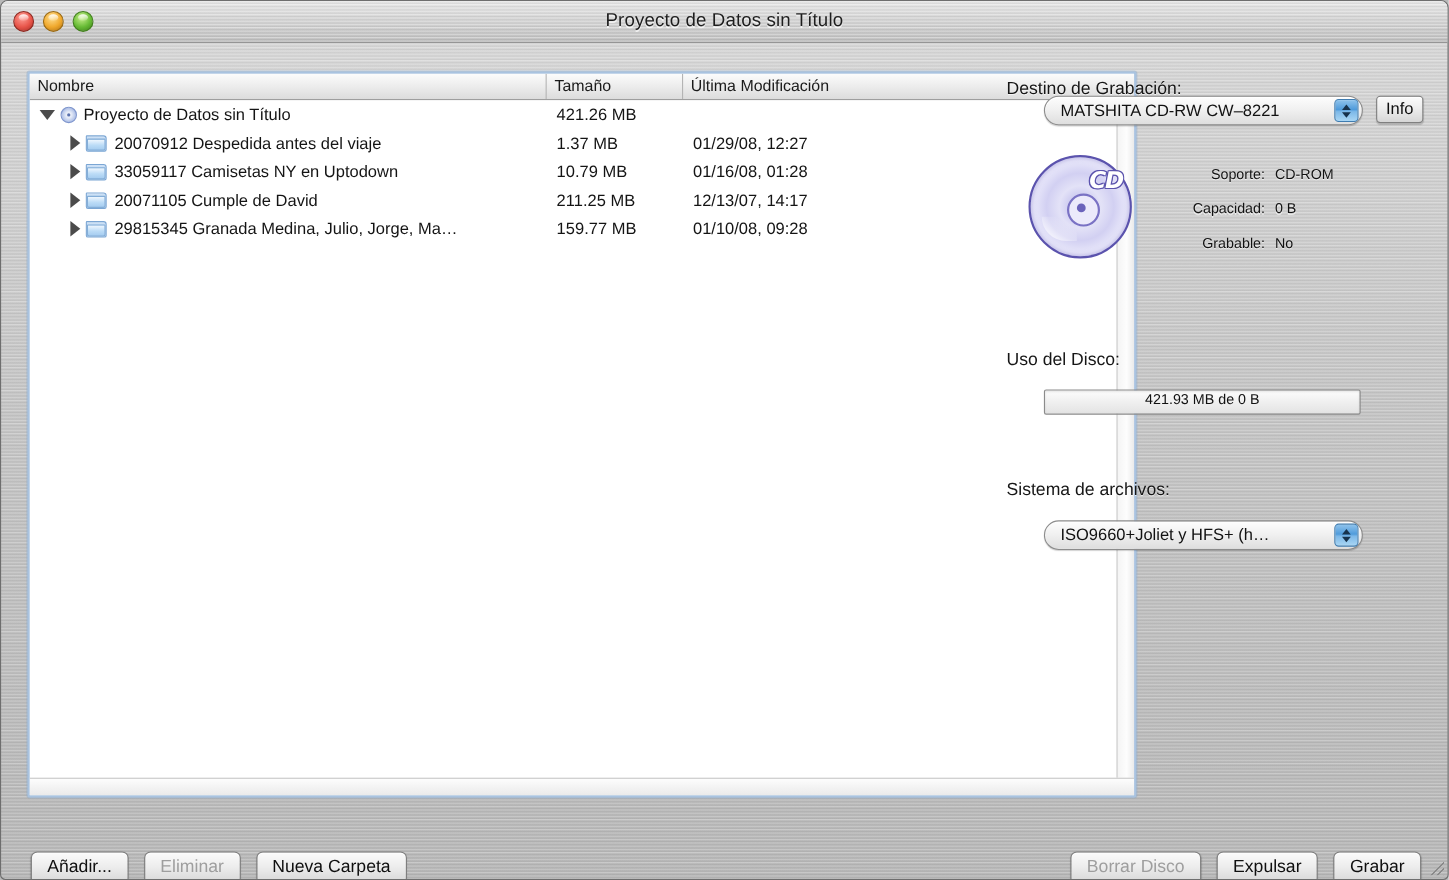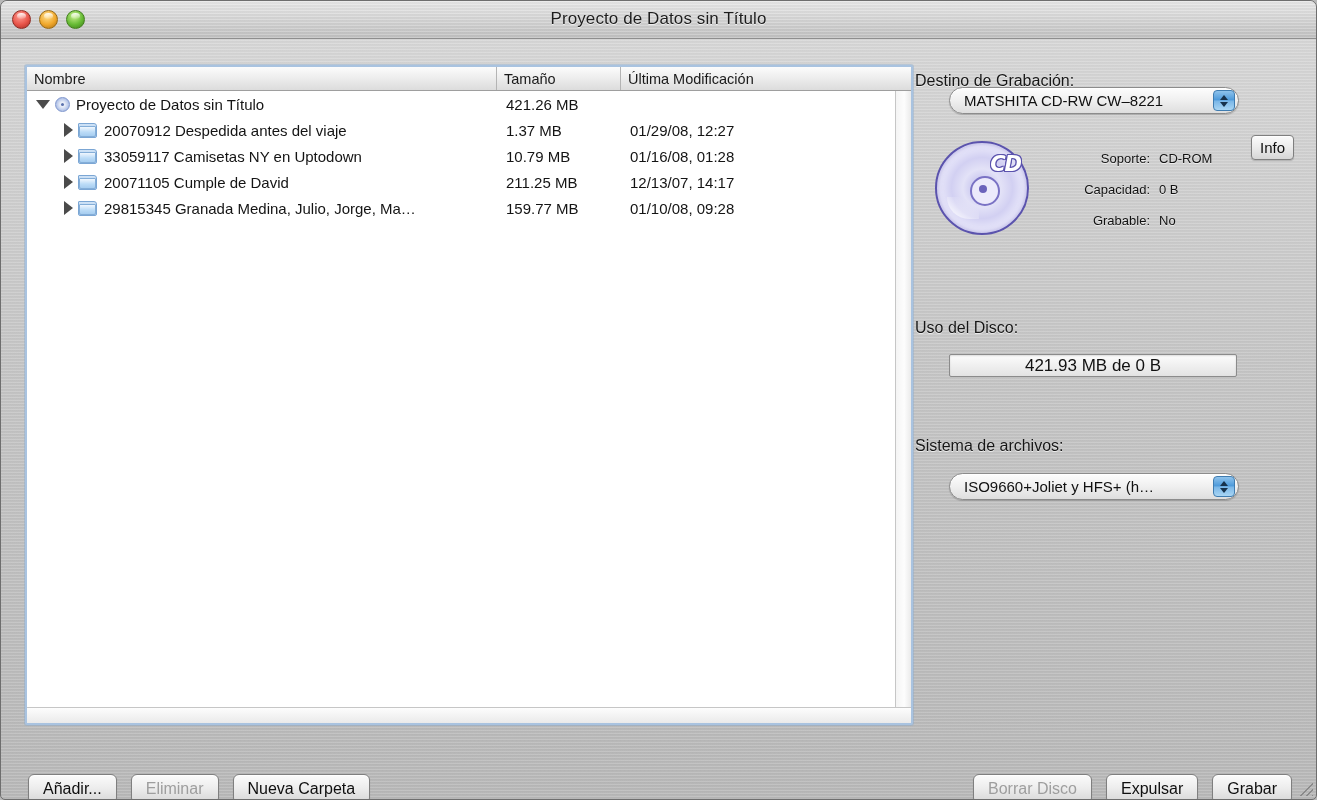--- a/index.html
+++ b/index.html
@@ -85,21 +85,21 @@
     letter-spacing: 0.1px;
   }
 
   
   .content { position: absolute; left: 0; right: 0; top: 38px; bottom: 0; }
 
   
   .list-wrap {
     position: absolute;
     left: 24px; top: 26px;
-    width: 888px; height: 660px;
+    width: 1008px; height: 660px;
     background: #ffffff;
     border: 2px solid #a9c3e0;
     border-radius: 2px;
     box-shadow: 0 0 0 1px rgba(140,170,205,0.45);
     overflow: hidden;
   }
 
   .hdr {
     display: flex;
     height: 24px;
@@ -262,21 +262,20 @@
     white-space: nowrap;
   }
   .btn.disabled { color: #9e9e9e; }
 
   .info-btn {
     position: absolute;
     left: 362px; top: 48px;
     border-radius: 4px;
     padding: 3px 8px;
     font-size: 15px;
-    margin-top: 48px;
   }
 
   
   .cd {
     position: relative;
     width: 94px; height: 94px;
     border-radius: 50%;
     background:
       radial-gradient(circle at 50% 50%, #ffffff 0%, #ffffff 11%, #c9c7ef 13%,
         #e3e2f7 30%, #d2d0f2 48%, #e8e7fa 66%, #cfcdf0 84%, #bcb9e8 100%);
@@ -331,23 +330,23 @@
   }
   .meta-k { width: 118px; text-align: right; padding-right: 9px; }
   .meta-v { }
 
   .usage-bar {
     height: 23px;
     background: linear-gradient(to bottom, #fdfdfd 0%, #f2f2f2 40%, #e3e3e3 100%);
     border: 1px solid #8b8b8b;
     border-radius: 2px;
     display: flex;
-    align-items: flex-end;
+    align-items: flex-start;
     justify-content: center;
-    font-size: 17px;
+    font-size: 13px;
     color: #111;
     box-shadow: inset 0 1px 2px rgba(0,0,0,0.13);
   }
 
   
   .bottom-left { position: absolute; left: 27px; top: 735px; display: flex; gap: 14px; }
   .bottom-right { position: absolute; right: 24px; top: 735px; display: flex; gap: 14px; }
   .bottom-left .btn, .bottom-right .btn { padding: 5px 14px; font-size: 16px; }
 
   .grip {

